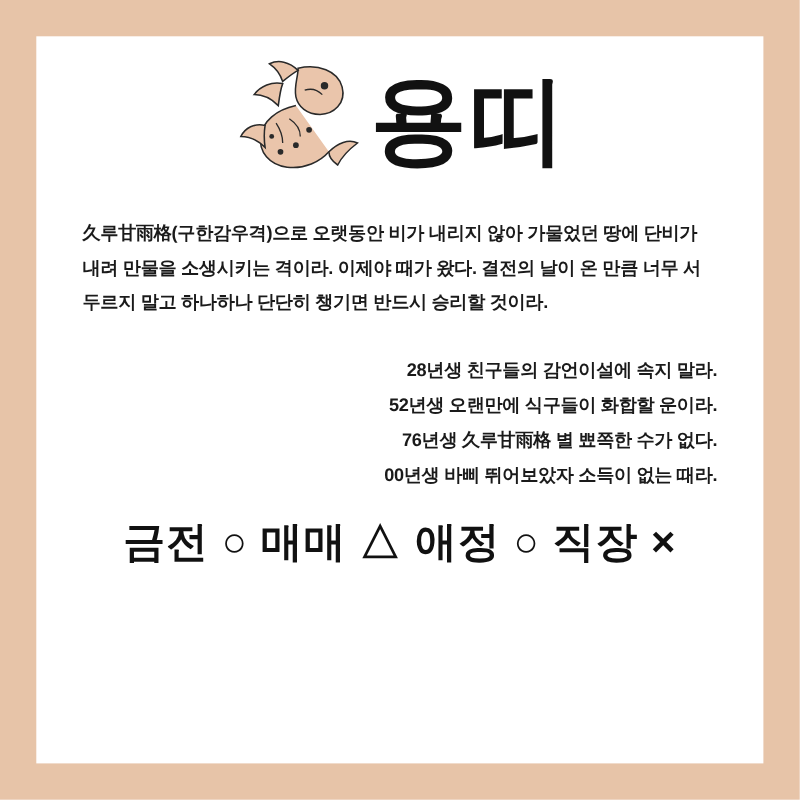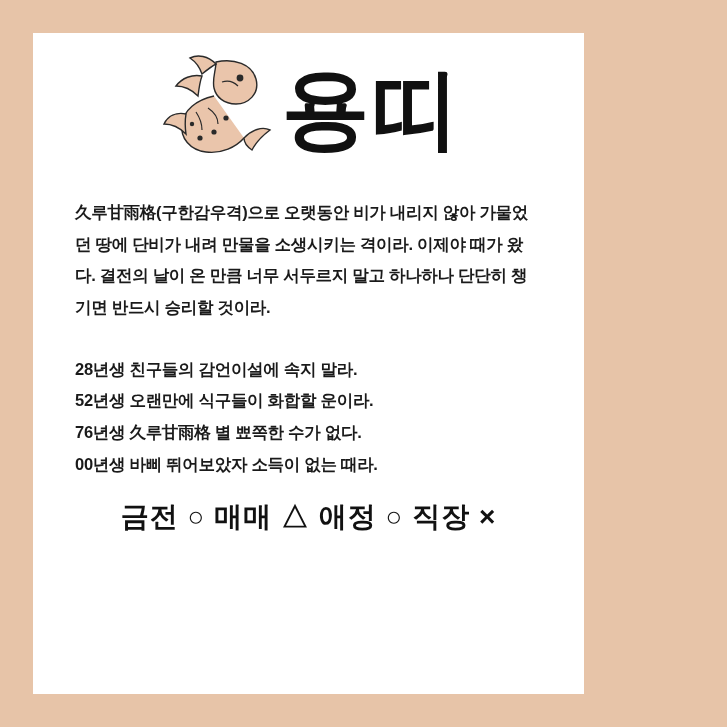--- a/index.html
+++ b/index.html
@@ -10,21 +10,21 @@
     width: 727px;
     height: 727px;
     background: #e7c4a8;
     font-family: "Liberation Sans", sans-serif;
     overflow: hidden;
   }
   .card {
     position: absolute;
     left: 33px;
     top: 33px;
-    width: 551px;
+    width: 661px;
     height: 661px;
     background: #ffffff;
     box-sizing: border-box;
   }
   .header {
     display: flex;
     align-items: center;
     justify-content: center;
     padding-top: 22px;
     height: 130px;
@@ -52,32 +52,33 @@
     line-height: 1.92;
     color: #1a1a1a;
     font-weight: bold;
     letter-spacing: -0.3px;
   }
   .body-text p {
     margin: 0;
   }
   .year-list {
     margin: 30px 42px 12px 42px;
+    text-align: right;
   }
   .year-item {
     font-size: 16.5px;
     line-height: 1.92;
     color: #1a1a1a;
     font-weight: bold;
     letter-spacing: -0.3px;
   }
   .footer {
     margin-top: 18px;
     text-align: center;
-    font-size: 28px;
+    font-size: 38px;
     font-weight: bold;
     color: #111111;
     letter-spacing: 1px;
   }
   .footer span {
     white-space: pre;
   }
 </style>
 </head>
 <body>

